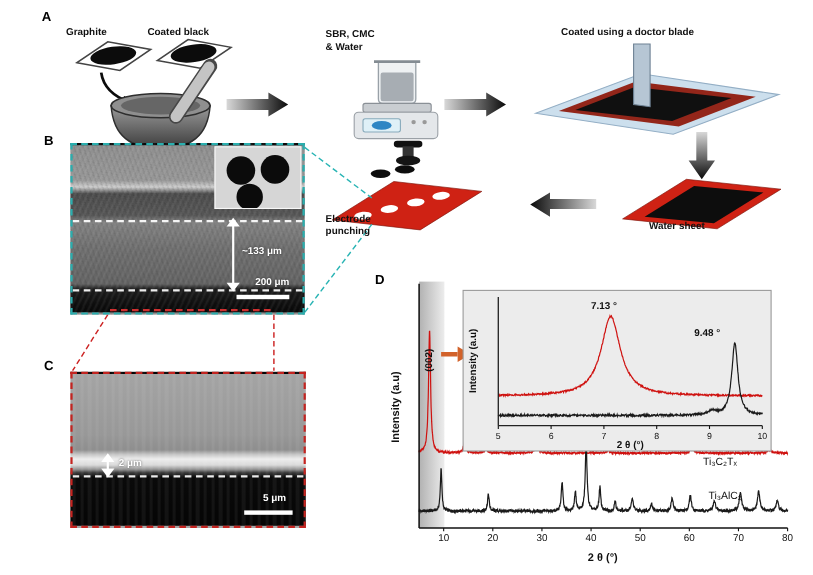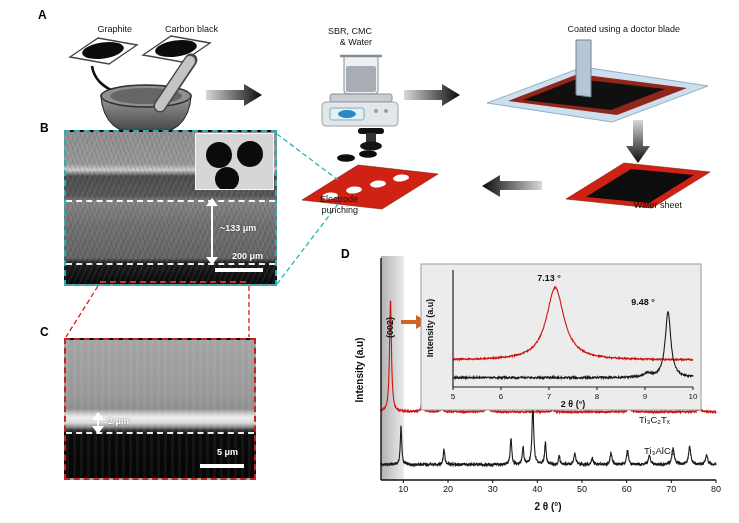--- a/index.html
+++ b/index.html
@@ -1,37 +1,37 @@
 <!DOCTYPE html>
 <html><head>
 <meta charset="utf-8">
 <style>
   *{margin:0;padding:0;box-sizing:border-box}
   html,body{width:739px;height:523px;overflow:hidden;background:#fff;
     font-family:"Liberation Sans","DejaVu Sans",sans-serif}
   #fig{position:relative;width:739px;height:523px;background:#fff}
 
   
-  .lbl{position:absolute;font-size:9px;font-weight:normal;color:#111;
-       text-align:right;line-height:1.25;z-index:6}
+  .lbl{position:absolute;font-size:9px;font-weight:bold;color:#111;
+       text-align:left;line-height:1.25;z-index:6}
   .pre{white-space:pre-line}
   .panel-letter{position:absolute;font-size:12px;font-weight:bold;color:#000;z-index:6}
 
   
   #schematic{position:absolute;left:0;top:0;z-index:1}
 
   
   #panelB{position:absolute;left:64px;top:130px;width:213px;height:156px;z-index:2;
     border:2px dashed #2aaeae;overflow:hidden;
     background:
       repeating-linear-gradient(115deg, rgba(255,255,255,.06) 0 2px, rgba(0,0,0,0) 2px 5px),
       repeating-linear-gradient(70deg, rgba(0,0,0,.10) 0 1px, rgba(0,0,0,0) 1px 4px),
       linear-gradient(180deg,#8f8f8f 0%,#979797 21%,#cdcdcd 25%,#4c4c4c 29%,#565656 42%,
         #828282 46%,#6f6f6f 62%,#636363 83%,#1d1d1d 86%,#070707 100%); padding-left: 25px;}
-  #panelC{position:absolute;left:64px;top:338px;width:192px;height:142px;z-index:2;
+  #panelC{position:absolute;left:64px;top:338px;width:214px;height:142px;z-index:2;
     border:2px dashed #c42420;overflow:hidden;
     background:
       repeating-linear-gradient(90deg, rgba(255,255,255,.05) 0 3px, rgba(0,0,0,0) 3px 7px),
       linear-gradient(180deg,#a4a4a4 0%,#989898 40%,#8e8e8e 50%,#c6c6c6 53%,#ededed 56%,
         #d9d9d9 60%,#8f8f8f 63%,#3a3a3a 65%,#0a0a0a 68%,#050505 100%);}
   .hdash{position:absolute;left:0;width:100%;height:0;border-top:2px dashed rgba(255,255,255,.92)}
   .rdash{position:absolute;height:0;border-top:2px dashed #d03030}
   .wlbl{position:absolute;color:#fff;font-weight:bold;font-size:9px;white-space:nowrap;
         text-shadow:0 0 2px rgba(0,0,0,.65)}
   .sbar{position:absolute;height:4px;background:#fff}
@@ -256,21 +256,21 @@
     <text x="196" y="31" text-anchor="middle" class="pklbl">7.13 °</text>
     <text x="290" y="55" text-anchor="middle" class="pklbl">9.48 °</text>
   </svg>
 
   <div class="panel-letter" style="left:38px;top:8px">A</div>
   <div class="panel-letter" style="left:40px;top:121px">B</div>
   <div class="panel-letter" style="left:40px;top:325px">C</div>
   <div class="panel-letter" style="left:341px;top:247px">D</div>
 
   <div class="lbl" style="left:60px;top:24px;width:72px">Graphite</div>
-  <div class="lbl" style="left:134px;top:24px;width:84px">Carbon black</div>
+  <div class="lbl" style="left:134px;top:24px;width:84px">Coated black</div>
   <div class="lbl pre" style="left:296px;top:26px;width:76px">SBR, CMC
 &amp; Water</div>
   <div class="lbl" style="left:510px;top:24px;width:170px">Coated using a doctor blade</div>
   <div class="lbl" style="left:590px;top:200px;width:92px">Water sheet</div>
   <div class="lbl pre" style="left:296px;top:194px;width:62px">Electrode
 punching</div>
 
 </div>
 
 </body></html>

